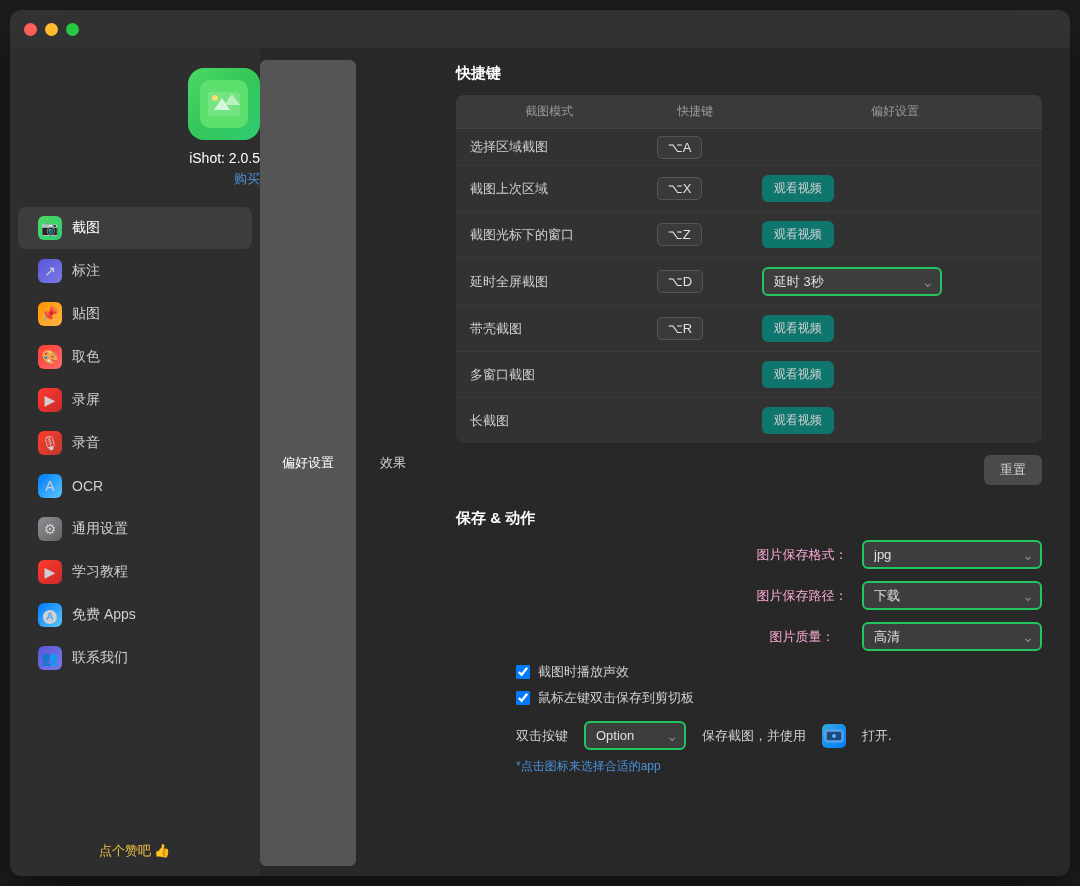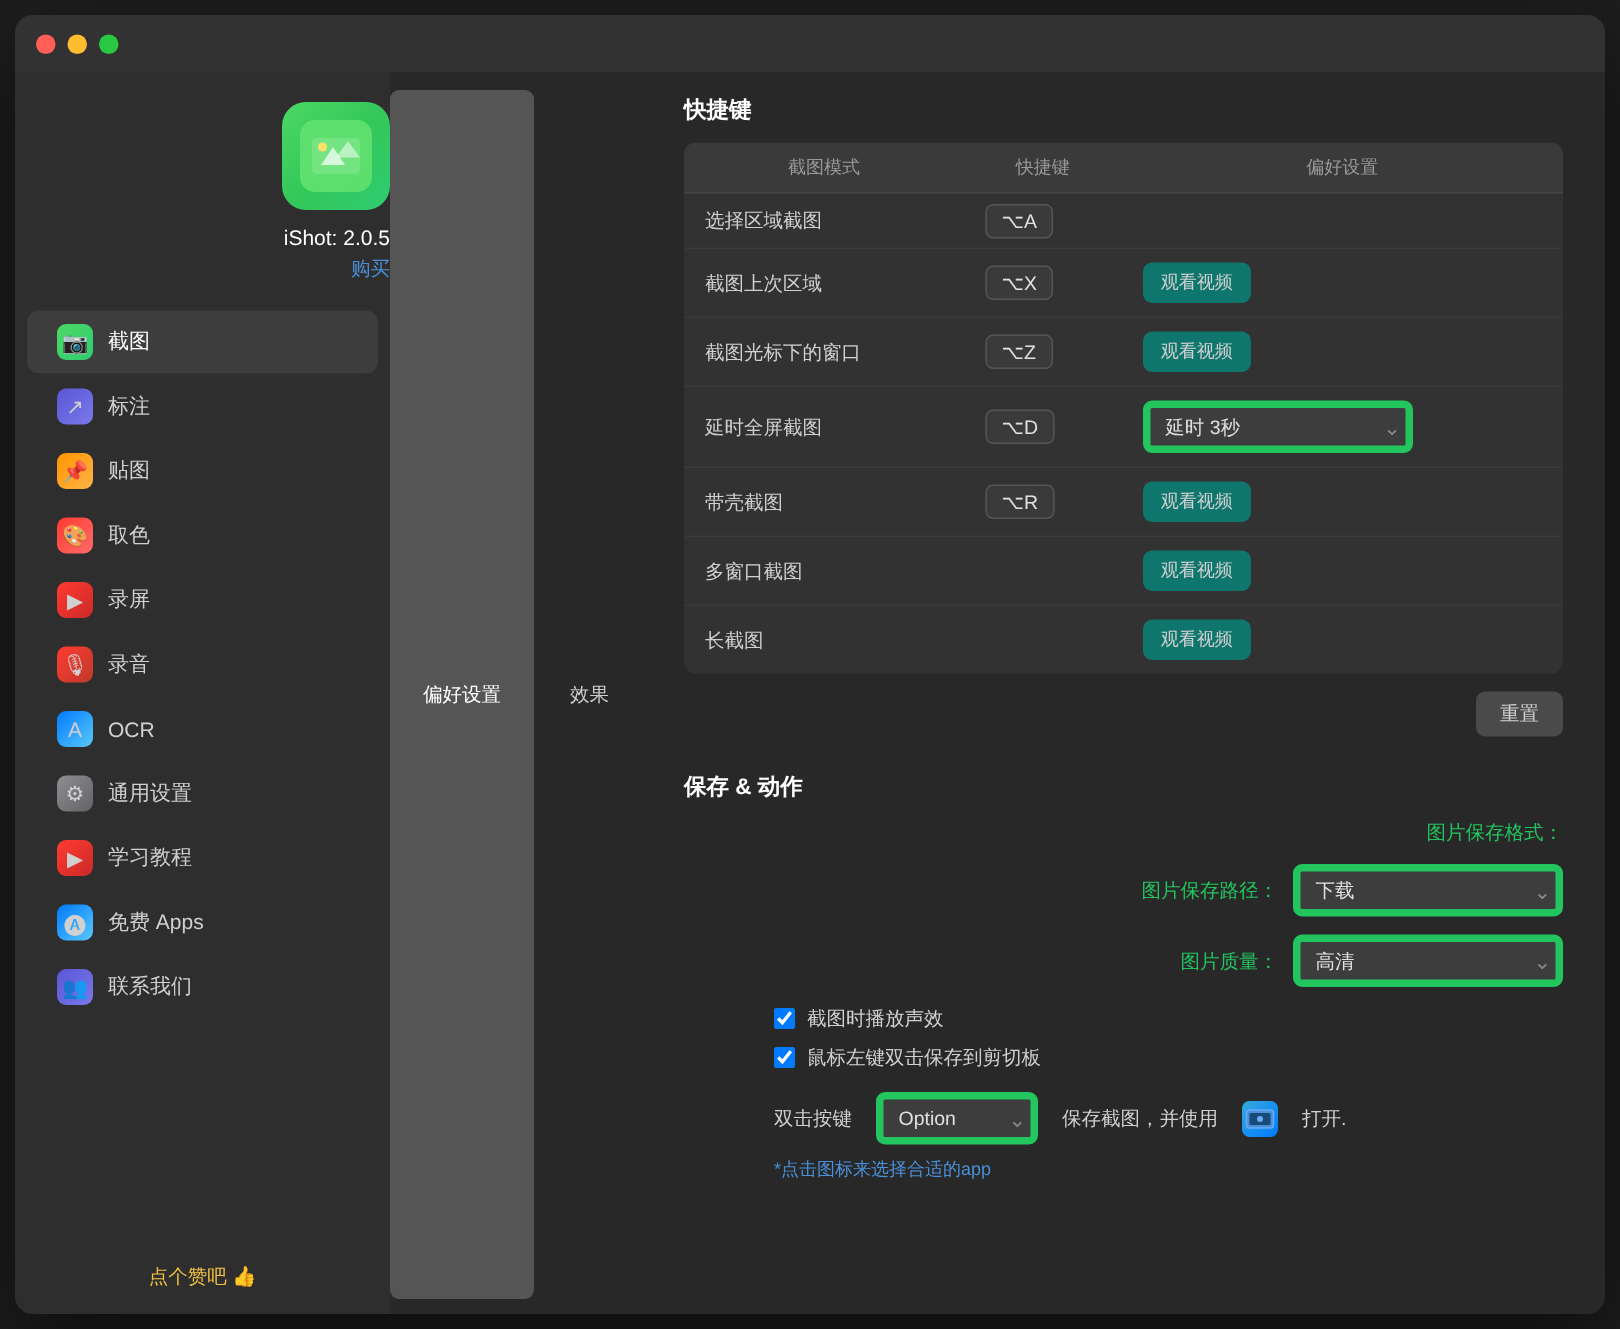--- a/index.html
+++ b/index.html
@@ -223,44 +223,44 @@
       cursor: pointer;
     }
     .form-row {
       display: flex;
       align-items: center;
       justify-content: flex-end;
       margin-bottom: 12px;
       gap: 10px;
     }
     .form-label {
-      color: #22c55e;
-      font-size: 13px;
-      text-align: right;
+      color: #f9a8d4;
+      font-size: 13px;
+      text-align: center;
       min-width: 100px;
     }
     .select-wrapper {
       position: relative;
       display: inline-block;
       min-width: 180px;
     }
     .select-wrapper::after {
       content: '⌄';
       position: absolute;
       right: 8px;
       top: 50%;
       transform: translateY(-50%);
       color: #888;
       pointer-events: none;
       font-size: 14px;
     }
     .select-wrapper select {
       width: 100%;
       background: #3d3d3d;
-      border: 5px solid #22c55e;
+      border: 2px solid #22c55e;
       border-radius: 6px;
       color: #e0e0e0;
       font-size: 13px;
       padding: 5px 28px 5px 10px;
       cursor: pointer;
       appearance: none;
     }
     .checkbox-row {
       display: flex;
       align-items: center;
@@ -471,20 +471,28 @@
         </table>
 
         <div class="reset-row">
           <button class="btn-reset">重置</button>
         </div>
 
         <div class="section-title">保存 &amp; 动作</div>
 
         <div class="form-row">
           <span class="form-label">图片保存格式：</span>
+          <div class="select-wrapper">
+            <select>
+              <option>jpg</option>
+              <option>png</option>
+              <option>tiff</option>
+              <option>pdf</option>
+            </select>
+          </div>
         </div>
 
         <div class="form-row">
           <span class="form-label">图片保存路径：</span>
           <div class="select-wrapper">
             <select>
               <option>下载</option>
               <option>桌面</option>
               <option>自定义</option>
             </select>

